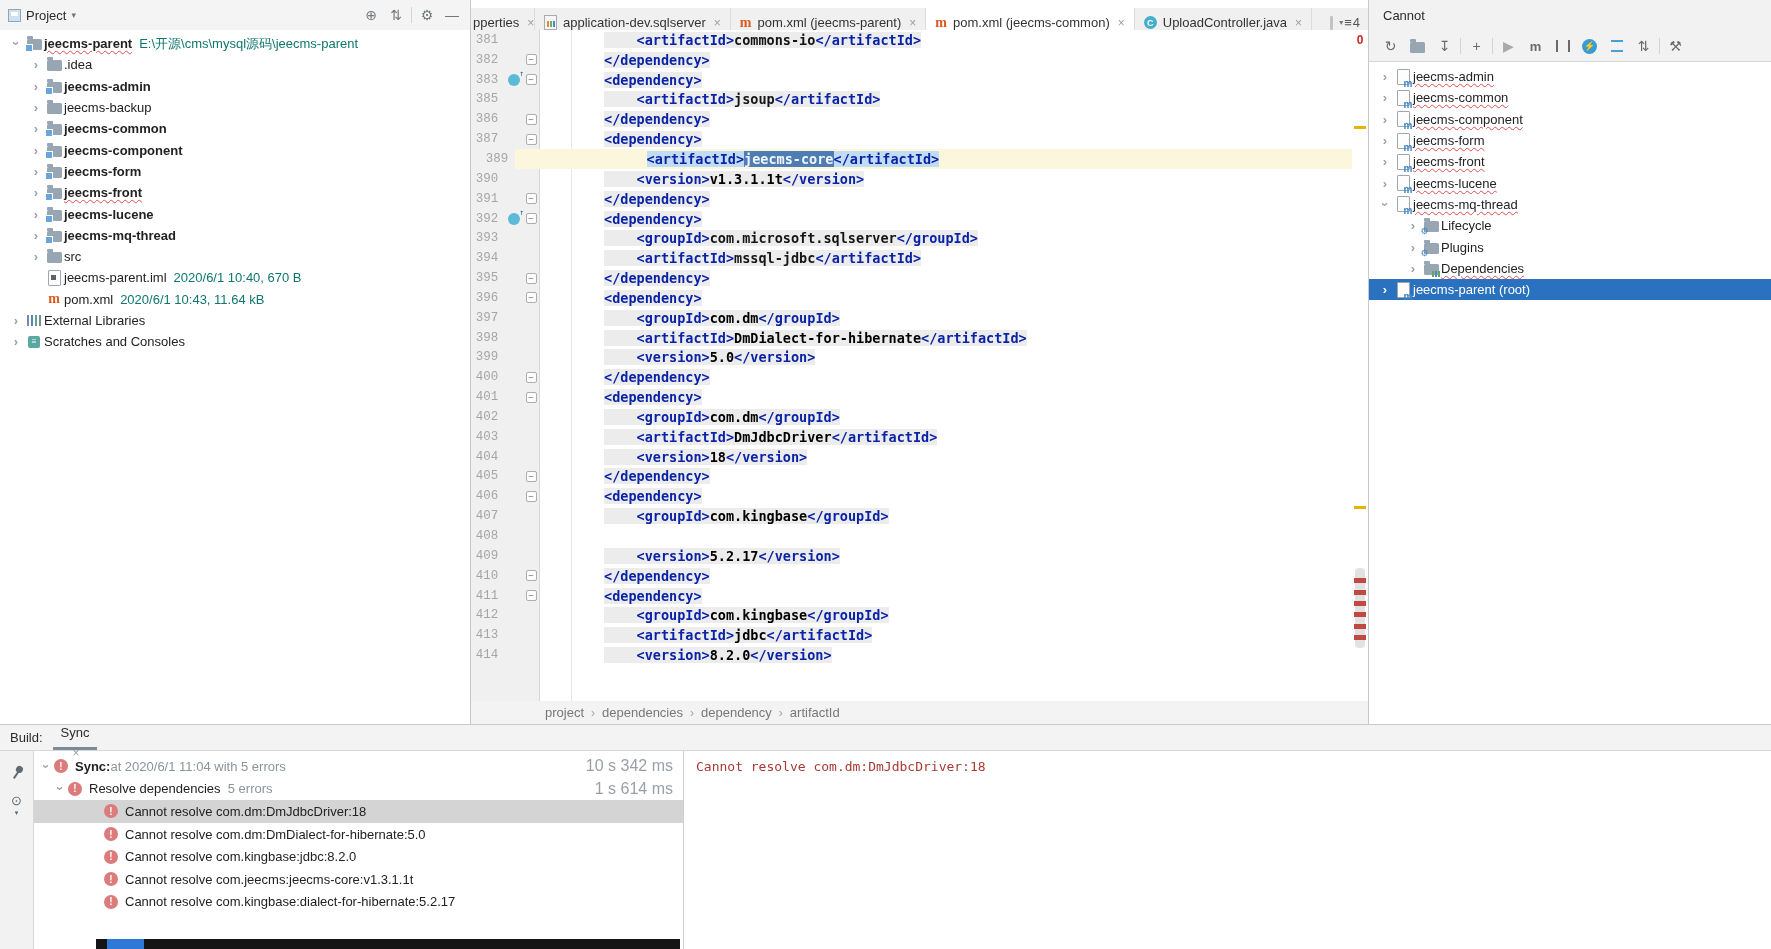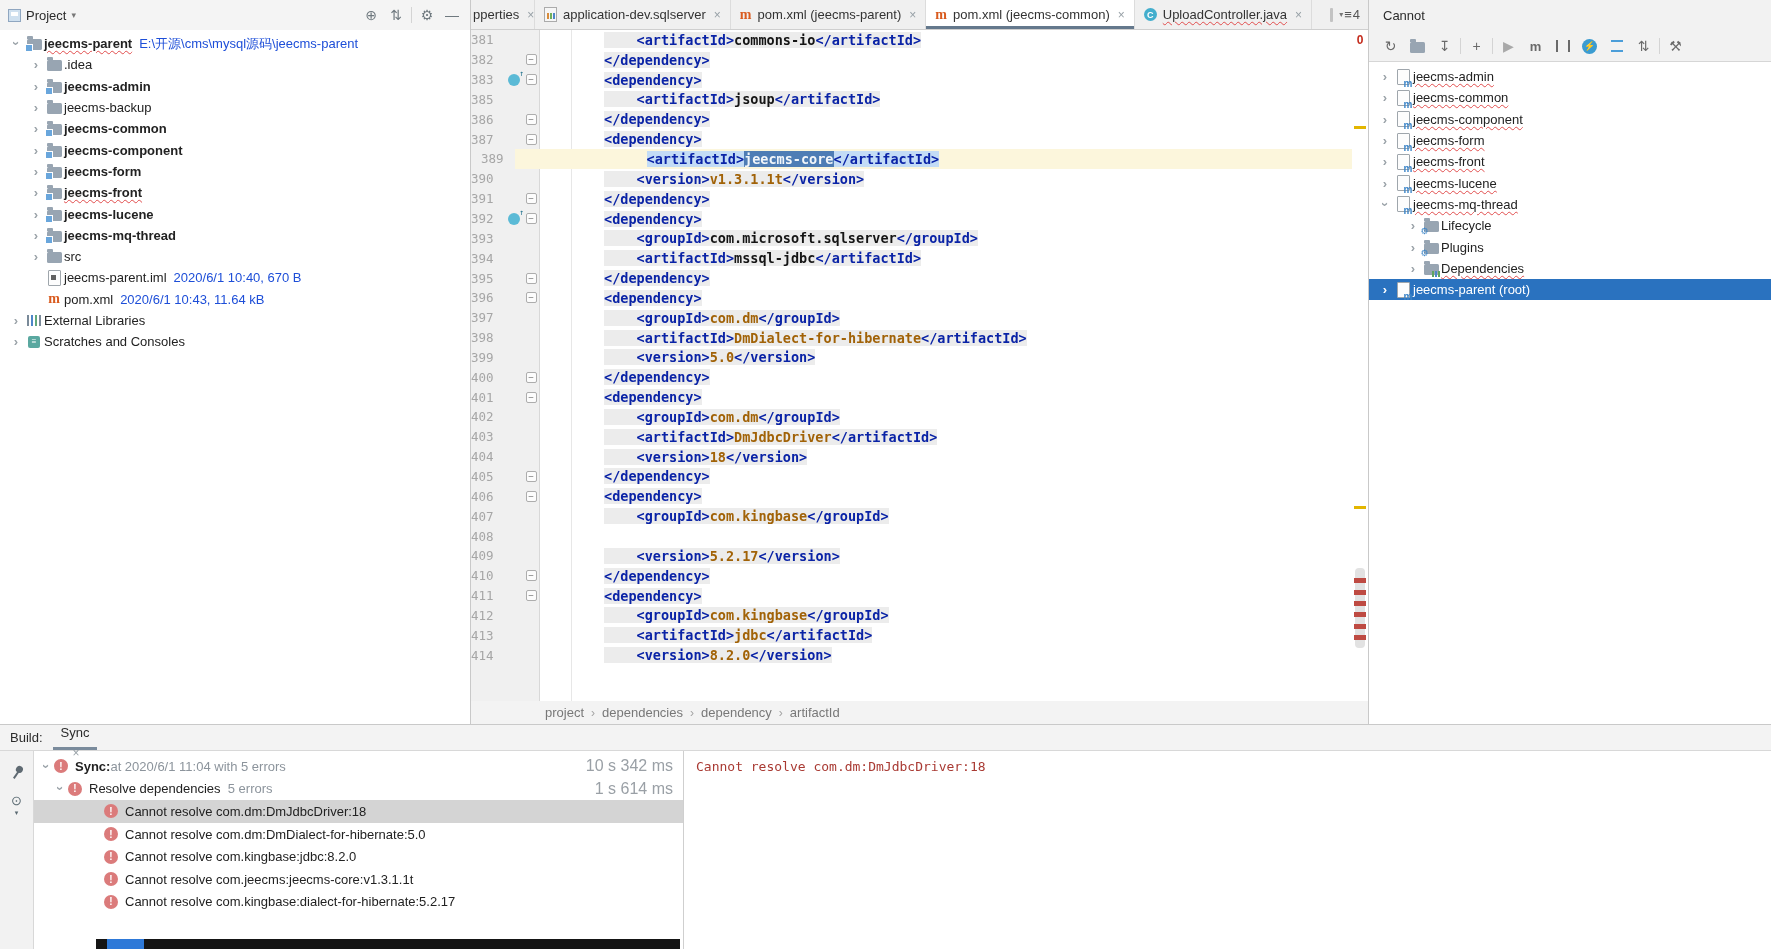--- a/index.html
+++ b/index.html
@@ -16,62 +16,62 @@
   .hicon{color:#6F797F;font-size:14px;width:20px;text-align:center;cursor:default;}
   .vsep{width:1px;height:16px;background:#D4D4D4;}
   .pp-tree{padding-top:3px;}
   .prow{height:21.3px;display:flex;align-items:center;white-space:nowrap;}
   .p0{padding-left:8px;} .p1{padding-left:28px;}
   .arr{width:16px;flex:0 0 16px;text-align:center;color:#9AA2A8;font-size:13px;font-weight:bold;display:inline-block;}
   .arr.open{transform:rotate(90deg);}
   .ic-box{width:20px;flex:0 0 20px;display:flex;justify-content:center;}
   .bold{font-weight:bold;}
   .sq{text-decoration:underline;text-decoration-style:wavy;text-decoration-color:#E14D4D;text-decoration-thickness:1px;text-underline-offset:2px;}
-  .gmeta{color:#1d4ed8;margin-left:7px;}
+  .gmeta{color:#0f766e;margin-left:7px;}
   
   .folder-ic{width:15px;height:11px;background:#98A5B2;border-radius:1.5px;position:relative;display:inline-block;margin-top:2px;}
   .folder-ic::before{content:"";position:absolute;top:-3px;left:0;width:6px;height:3px;background:#98A5B2;border-radius:1px 1px 0 0;}
   .badge-mod::after{content:"";position:absolute;left:-2px;bottom:-2px;width:6px;height:6px;background:#69A6DC;border:1px solid #fff;}
   .fg::after{content:"⚙";position:absolute;left:-3px;bottom:-4px;font-size:9px;color:#3E86C8;line-height:9px;}
   .fd::after{content:"";position:absolute;right:-1px;bottom:-2px;width:2px;height:6px;background:#5FA55F;box-shadow:-3px 0 0 #4E86C8,-6px 0 0 #5FA55F;}
   .page-ic{width:11px;height:14px;background:#FDFDFD;border:1px solid #9FA6AC;border-radius:1px;position:relative;display:inline-block;}
   .page-m::after{content:"m";position:absolute;right:-4px;bottom:-5px;color:#3E86C8;font-weight:bold;font-size:10px;}
   .iml::after{content:"";position:absolute;left:2px;top:4px;width:5px;height:5px;background:#616161;}
   .m-letter{color:#D95B1F;font-weight:bold;font-size:14px;font-family:"Liberation Serif",serif;line-height:14px;}
   .class-ic{width:13px;height:13px;border-radius:50%;background:#43AECD;color:#fff;font-size:9px;font-weight:bold;display:inline-flex;align-items:center;justify-content:center;}
   .props-ic{width:11px;height:13px;background:#F6F6F6;border:1px solid #ABABAB;position:relative;display:inline-block;}
   .props-ic::after{content:"";position:absolute;left:2px;bottom:2px;width:2px;height:6px;background:#D88C3C;box-shadow:3px 0 0 #6FAF5B,6px 0 0 #4E86C8;}
   .lib-ic{width:14px;height:11px;display:inline-block;background:linear-gradient(90deg,#7A8A99 0 2px,transparent 2px 4px,#4E86C8 4px 6px,transparent 6px 8px,#62A87C 8px 10px,transparent 10px 12px,#7A8A99 12px 14px);}
   .scr-ic{width:12px;height:12px;background:#5AA8A0;border-radius:2px;color:#fff;font-size:8px;display:inline-flex;align-items:center;justify-content:center;}
   
   .editor{position:absolute;left:471px;top:0;width:897px;height:724px;}
-  .tabs{position:absolute;left:0;top:0;width:100%;height:30px;background:#F0F0F0;border-bottom:1px solid #CFCFCF;box-sizing:border-box;display:flex;align-items:stretch;}
+  .tabs{position:absolute;left:0;top:8px;width:100%;height:30px;background:#F0F0F0;border-bottom:1px solid #CFCFCF;box-sizing:border-box;display:flex;align-items:stretch;}
   .tab{display:flex;align-items:center;gap:6px;padding:0 9px;border-right:1px solid #DCDCDC;color:#333;}
   .tab.partial{width:52px;overflow:hidden;padding-left:2px;}
   .tab.active{background:#fff;box-shadow:inset 0 -3px 0 #64788C;}
   .tclose{color:#97A0A6;font-size:12px;margin-left:2px;}
   .pillar{width:3px;height:14px;background:#C3C3C3;border-radius:1px;align-self:center;margin:0 6px 0 10px;}
   .tab-overflow{display:flex;align-items:center;color:#555;padding-right:8px;gap:1px;}
   .tab-overflow .caret{font-size:8px;}
   .code{position:absolute;left:0;top:30px;width:100%;height:671px;background:#fff;overflow:hidden;}
   .code::before{content:"";position:absolute;left:0;top:0;width:68px;height:100%;background:#F0F0F0;border-right:1px solid #D8D8D8;}
   .guide{position:absolute;left:100px;top:0;bottom:0;width:1px;background:#E7E7E7;}
   .cl{position:relative;height:19.85px;display:flex;align-items:center;font-family:"DejaVu Sans Mono",monospace;font-size:13.5px;}
   .cl.current{background:linear-gradient(90deg,transparent 0 34px,#FCF6DC 34px 100%);margin-left:10px;}
-  .num{width:34px;flex:0 0 34px;text-align:left;color:#A6A6A6;font-size:12.5px;padding-right:2px;box-sizing:border-box;}
+  .num{width:34px;flex:0 0 34px;text-align:center;color:#A6A6A6;font-size:12.5px;padding-right:2px;box-sizing:border-box;font-family:Liberation Mono, monospace;}
   .gcol{width:18px;flex:0 0 18px;display:flex;justify-content:center;}
   .fcol{width:16px;flex:0 0 16px;display:flex;justify-content:center;}
   .gut-ic{width:12px;height:12px;border-radius:50%;background:#5BBAD6;position:relative;}
   .gut-ic::after{content:"↑";position:absolute;right:-4px;top:-5px;font-size:8px;color:#20718D;}
   .fold-box{width:9px;height:9px;border:1px solid #ADADAD;background:#FCFCFC;border-radius:2px;display:flex;align-items:center;justify-content:center;}
   .fold-box::after{content:"−";font-size:9px;color:#7F7F7F;line-height:7px;}
   .codetext{white-space:pre;font-weight:bold;}
   .chunk{background:#ECECEC;}
   .cl.current .chunk{background:transparent;}
-  .t-tag{color:#0A23A6;} .t-txt{color:#151515;} .t-err{color:#a16207;}
+  .t-tag{color:#0A23A6;} .t-txt{color:#151515;} .t-err{color:#000000;}
   .t-sel{background:#4E7DB5;color:#F2F6FA;} .t-seltag{background:#C3DCF6;color:#0A23A6;}
   .stripe{position:absolute;right:0;top:0;width:16px;height:671px;background:#fff;}
   .badge0{position:absolute;top:3px;left:2px;width:12px;text-align:center;color:#C42B1C;font-weight:bold;font-size:12px;}
   .ymark{position:absolute;left:2px;width:12px;height:3px;background:#E3B600;}
   .rmark{position:absolute;left:2px;width:12px;height:5px;background:#BE4A42;}
   .sthumb{position:absolute;left:3px;width:10px;height:80px;background:#E2E2E2;border-radius:4px;}
   .breadcrumbs{position:absolute;left:0;top:701px;width:100%;height:23px;background:#F3F3F3;display:flex;align-items:center;padding-left:74px;box-sizing:border-box;color:#787878;gap:7px;}
   .bc-sep{color:#A5A5A5;font-size:12px;}
   
   .maven-panel{position:absolute;left:1368px;top:0;width:403px;height:724px;background:#fff;border-left:1px solid #C9C9C9;box-sizing:border-box;}

